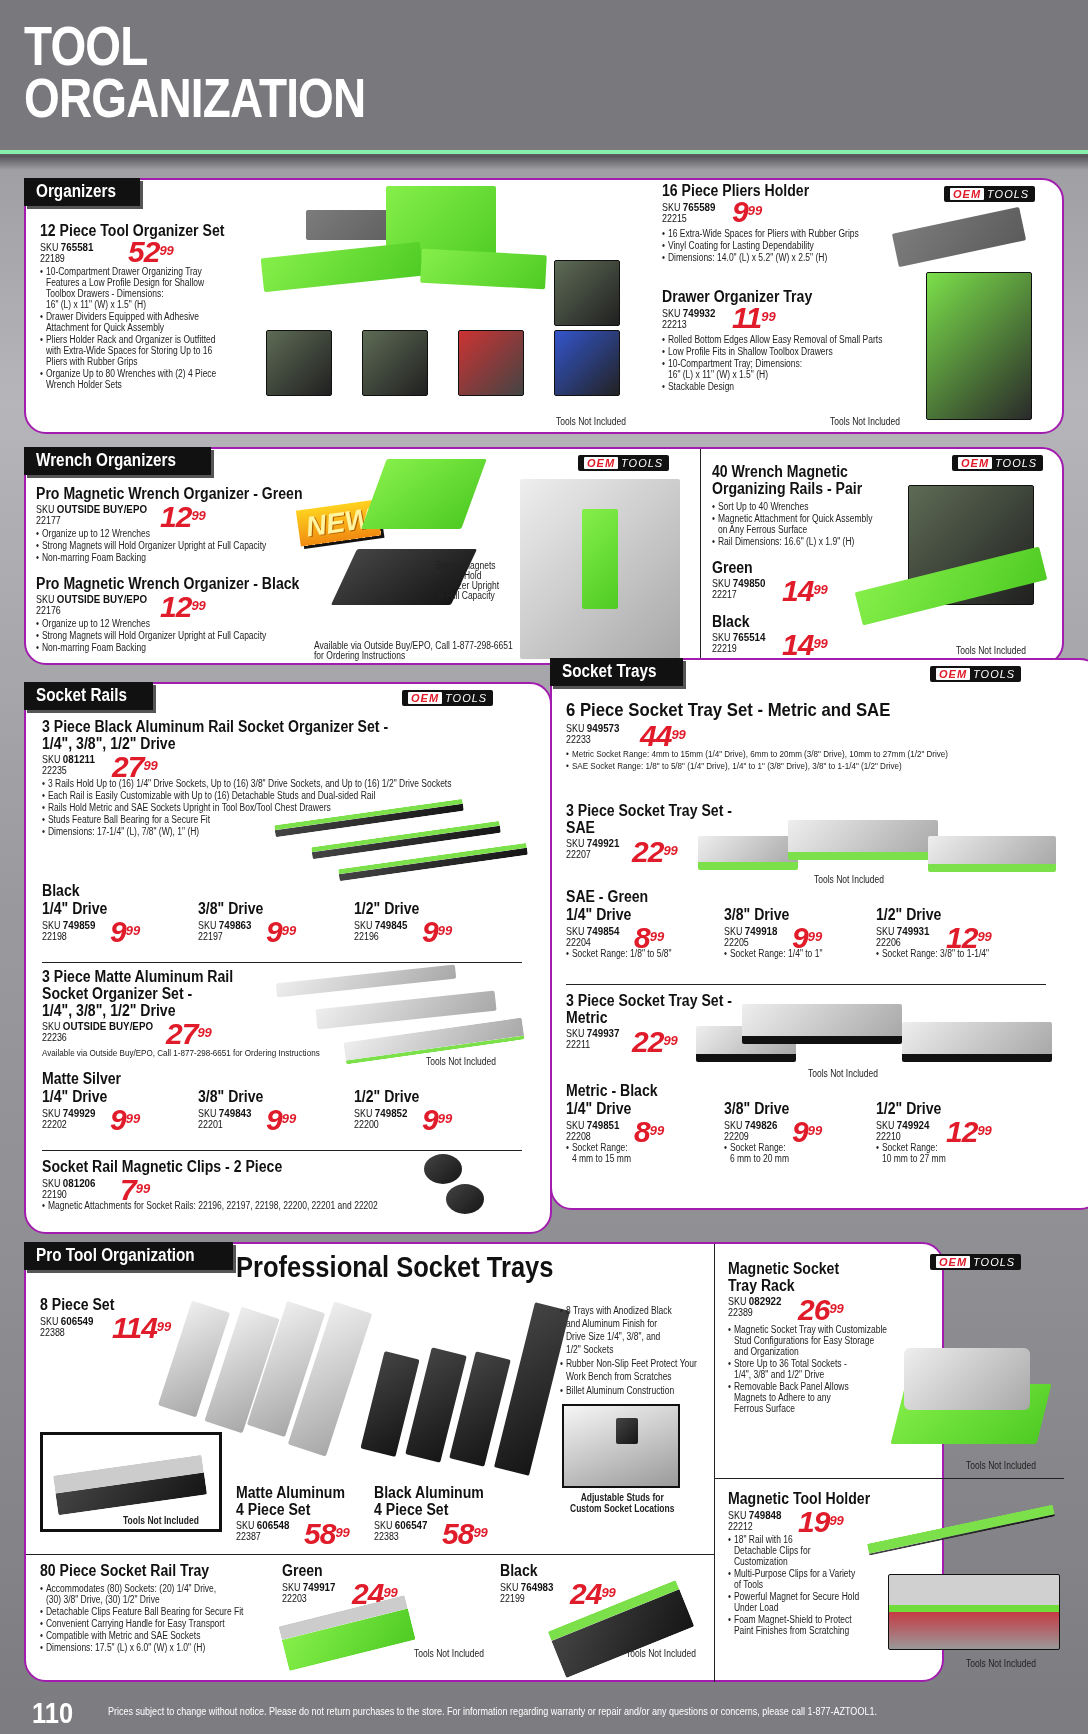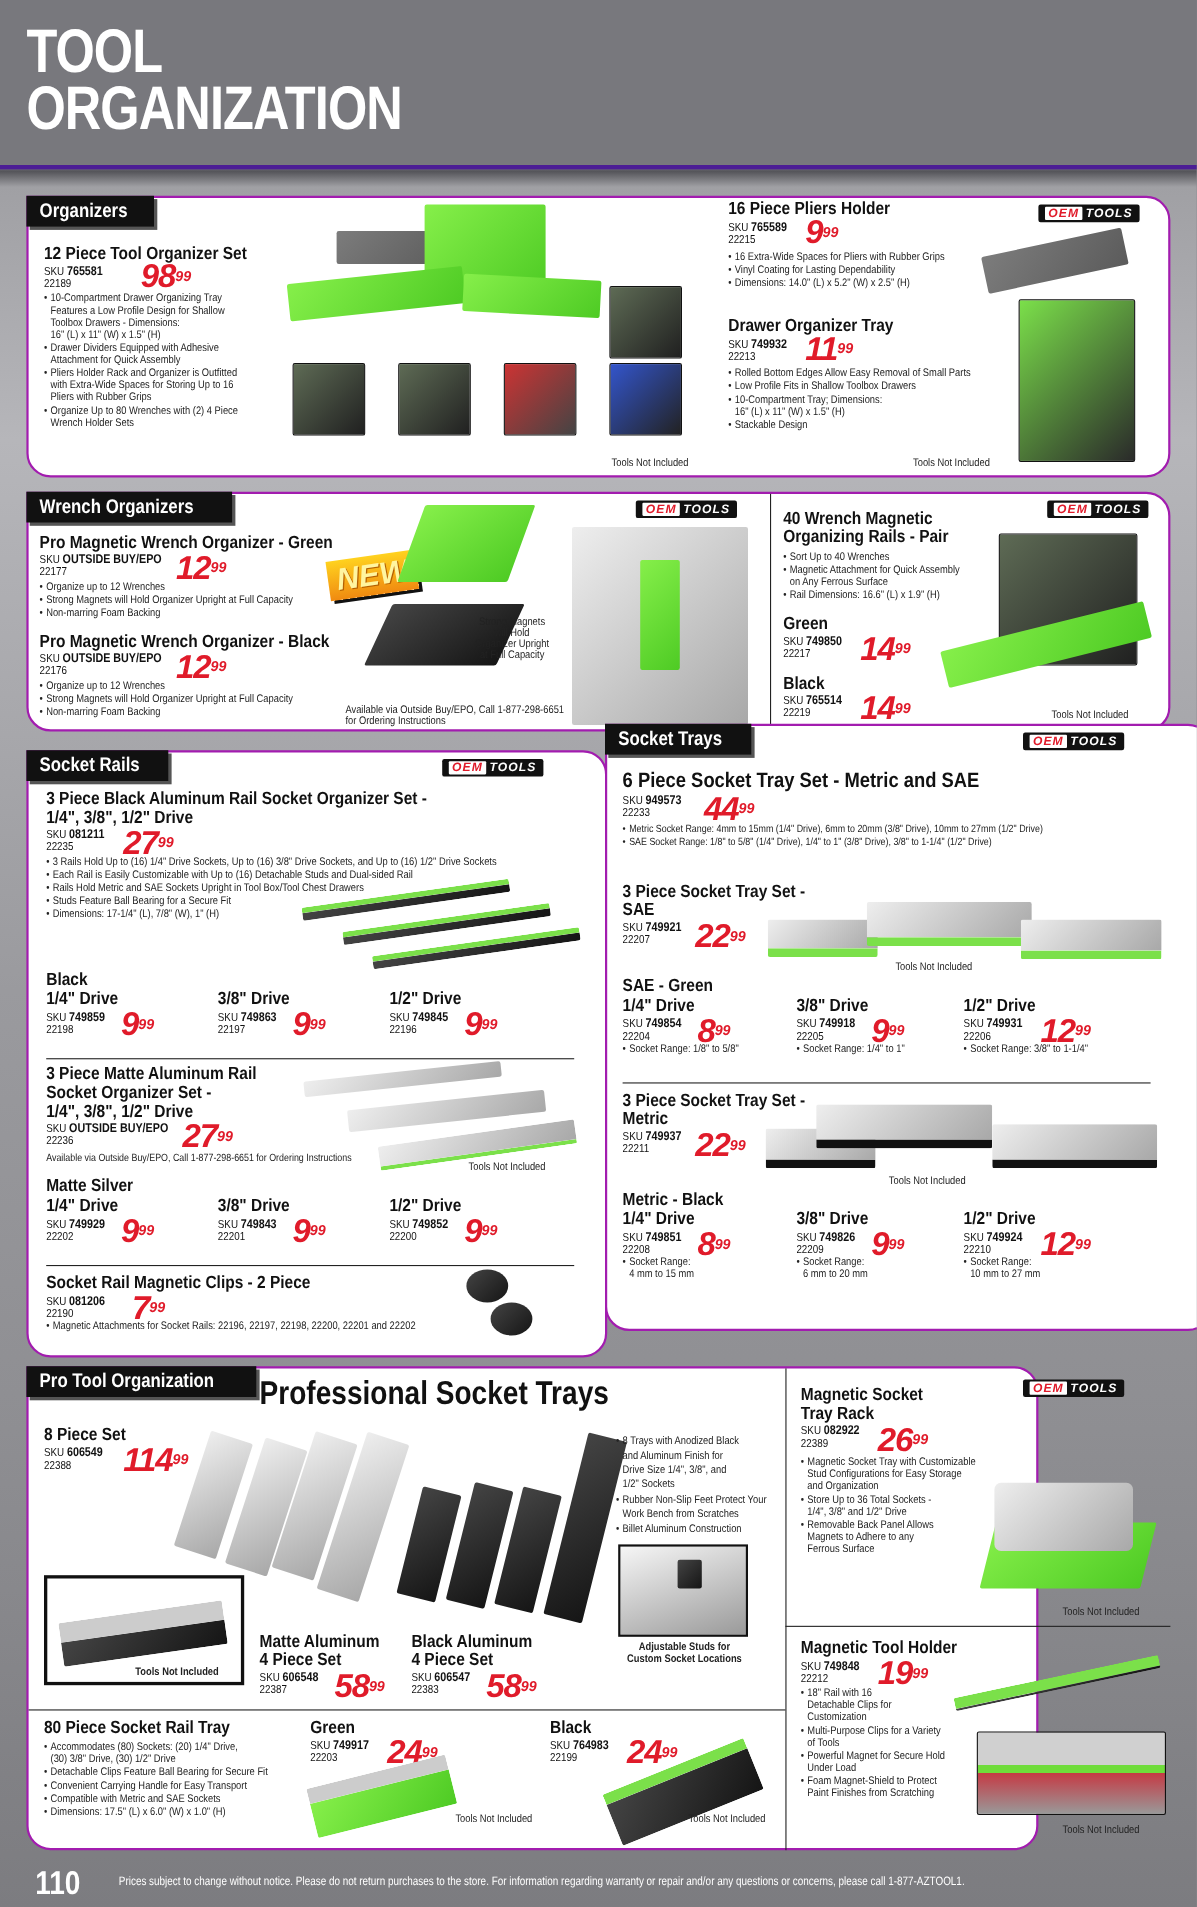--- a/index.html
+++ b/index.html
@@ -1,23 +1,23 @@
 <!DOCTYPE html>
 <html><head>
 <meta charset="utf-8">
 <style>
 *{box-sizing:border-box;margin:0;padding:0}
 body{width:1088px;height:1734px;background:#8b8b8f;font-family:"Liberation Sans",sans-serif;position:relative;overflow:hidden;color:#111}
 .bgtex{position:absolute;inset:0;background:linear-gradient(180deg,#7a7a80 0,#7a7a80 150px,#55555a 156px,#a0a0a4 170px,#b6b6ba 400px,#9a9a9e 900px,#8e8e92 1300px,#7c7c80 1734px)}
-.header{position:absolute;left:0;top:0;width:1088px;height:154px;background:#78787d;border-bottom:4px solid #4c1d95}
+.header{position:absolute;left:0;top:0;width:1088px;height:154px;background:#78787d;border-bottom:4px solid #86efac}
 .header h1{position:absolute;left:24px;top:20px;color:#fff;font-family:"Liberation Sans",sans-serif;font-weight:bold;font-size:56px;line-height:52px;letter-spacing:-1px;transform:scaleX(.82);transform-origin:left top;text-transform:uppercase}
 .panel{position:absolute;background:#fff;border:2px solid #a21caf;border-radius:0 22px 22px 22px}
 .ptab{position:absolute;left:0;top:0;background:#111;color:#fff;font-weight:bold;font-size:18px;padding:3px 10px 4px 12px;transform-origin:left top;white-space:nowrap;box-shadow:3px 3px 0 #555}
 .ptab span{display:inline-block;transform:scaleX(.85);transform-origin:left}
-.oem{position:absolute;display:flex;align-items:center;background:#111;padding:2px 6px;border-radius:2px;font-style:italic;font-weight:bold;font-size:11px;color:#fff;letter-spacing:1px}
+.oem{position:absolute;display:flex;align-items:center;background:#111;padding:2px 6px;border-radius:2px;font-style:italic;font-weight:normal;font-size:11px;color:#fff;letter-spacing:1px}
 .oem b{color:#e01b2a;background:#fff;padding:0 3px;margin-right:3px;border-radius:1px}
 .title{font-weight:bold;font-size:16px;line-height:17px;color:#111;transform:scaleX(.88);transform-origin:left top;white-space:nowrap}
 .sku{font-size:10.5px;line-height:11px;color:#111;transform:scaleX(.85);transform-origin:left top;white-space:nowrap}
 .sku b{font-size:11.5px}
 .price{position:absolute;color:#e01b2a;font-weight:bold;font-style:italic;font-size:30px;line-height:28px;white-space:nowrap;letter-spacing:-1px}
 .price sup{font-size:13px;vertical-align:top;position:relative;top:-1px;letter-spacing:0}
 .bul{font-size:10px;line-height:11px;color:#222;transform:scaleX(.85);transform-origin:left top;list-style:none;white-space:nowrap}
 .bul li{position:relative;padding-left:7px;margin-bottom:1px}
 .bul li:before{content:"•";position:absolute;left:0}
 .abs{position:absolute}
@@ -44,21 +44,21 @@
   <h1><span>TOOL</span><br><span>ORGANIZATION</span></h1>
 </div>
 
 <div class="panel" style="left:24px;top:178px;width:1040px;height:256px">
   <div class="ptab" style="left:-2px;top:-2px"><span>Organizers</span></div>
 
   <div class="abs" style="left:14px;top:42px">
     <div class="title">12 Piece Tool Organizer Set</div>
     <div class="sku" style="margin-top:3px"><span>SKU</span> <b>765581</b></div>
     <div class="sku">22189</div>
-    <div class="price" style="left:88px;top:16px"><span>98</span><sup>99</sup></div>
+    <div class="price" style="left:88px;top:16px"><span>52</span><sup>99</sup></div>
     <ul class="bul" style="margin-top:2px">
       <li><span>10-Compartment Drawer Organizing Tray</span><br><span>Features a Low Profile Design for Shallow</span><br><span>Toolbox Drawers - Dimensions:</span><br><span>16" (L) x 11" (W) x 1.5" (H)</span></li>
       <li><span>Drawer Dividers Equipped with Adhesive</span><br><span>Attachment for Quick Assembly</span></li>
       <li><span>Pliers Holder Rack and Organizer is Outfitted</span><br><span>with Extra-Wide Spaces for Storing Up to 16</span><br><span>Pliers with Rubber Grips</span></li>
       <li><span>Organize Up to 80 Wrenches with (2) 4 Piece</span><br><span>Wrench Holder Sets</span></li>
     </ul>
   </div>
 
   <div class="img dark" style="left:280px;top:30px;width:105px;height:30px;opacity:.7"></div>
   <div class="img green" style="left:360px;top:6px;width:110px;height:80px"></div>

